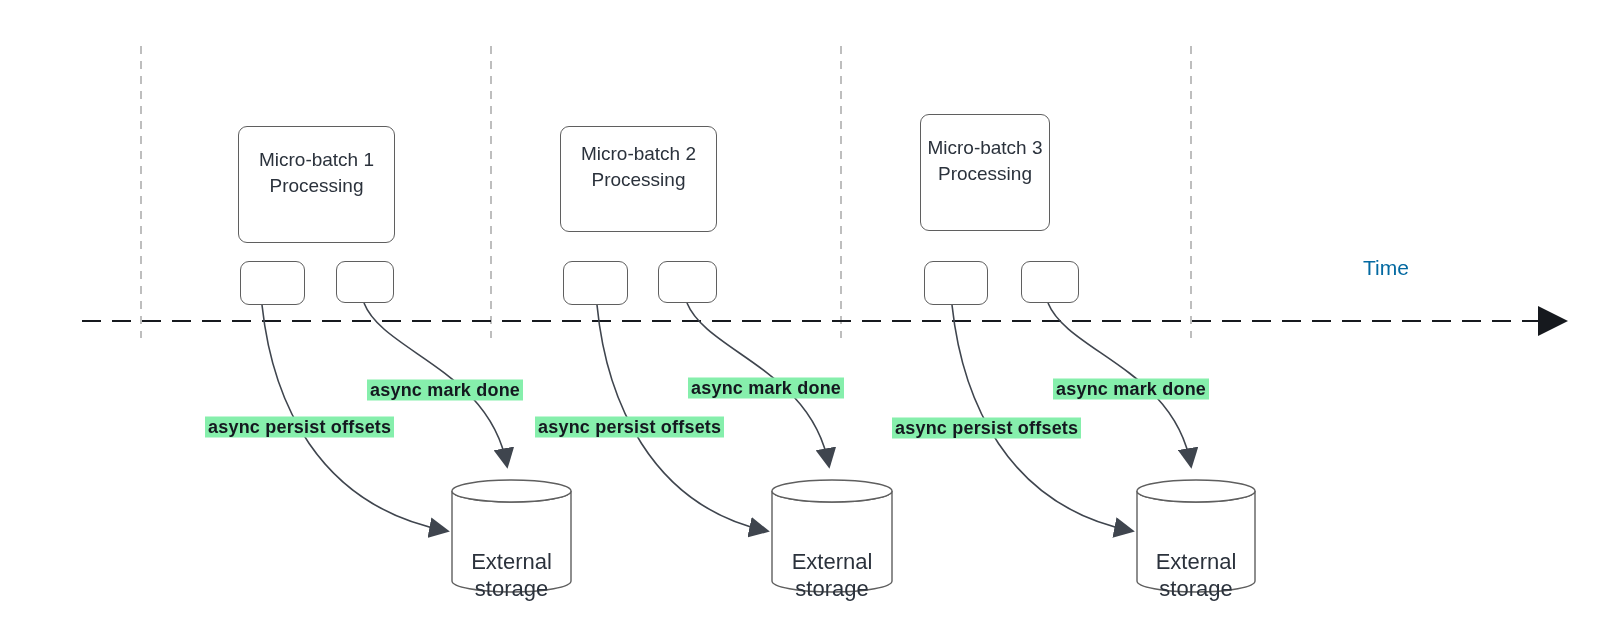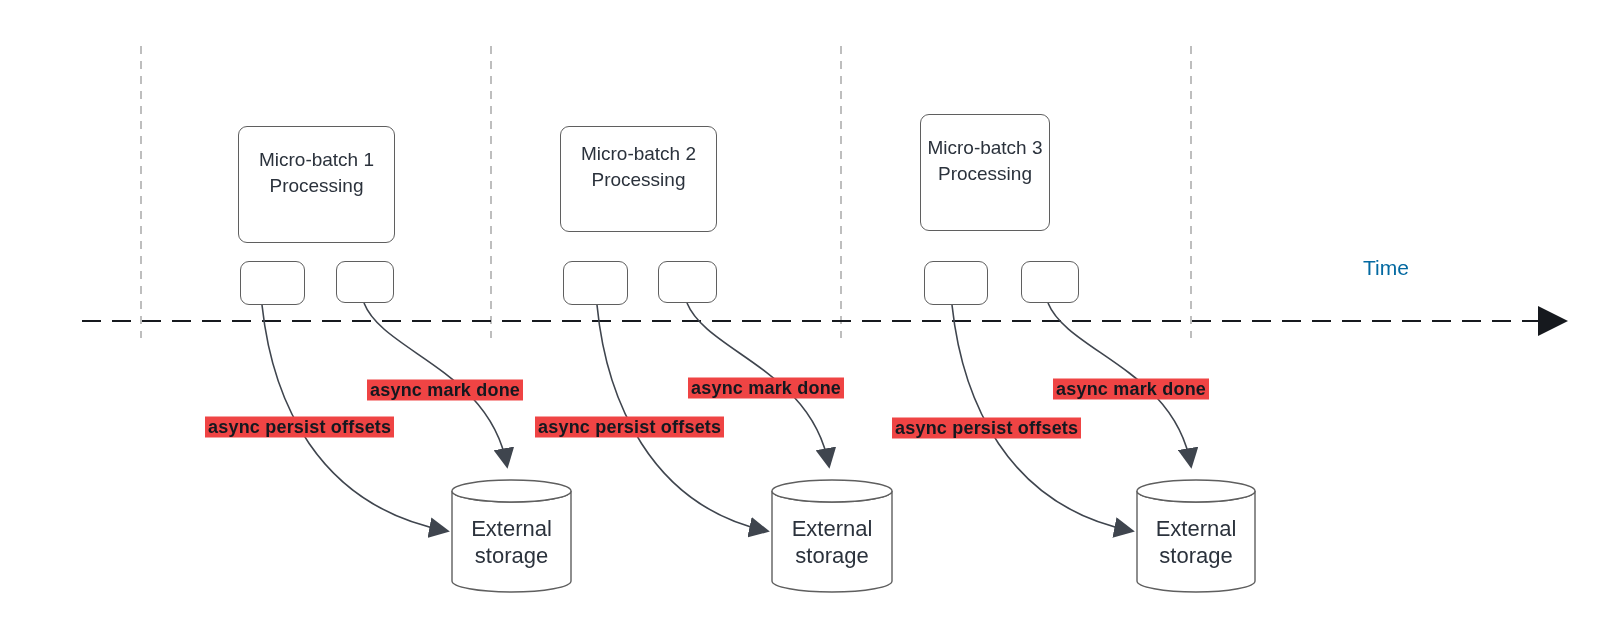--- a/index.html
+++ b/index.html
@@ -14,26 +14,26 @@
   }
   .proc-box {
     display:flex; align-items:center; justify-content:center;
     text-align:center; white-space:pre-line;
     font-size:19px; line-height:26px; color:#2b323c; padding-bottom:24px;
   }
   .storage-label {
     position:absolute; box-sizing:border-box; display:flex;
     align-items:center; justify-content:center; text-align:center;
     white-space:pre-line; font-size:22px; line-height:27px;
-    color:#2b323c; padding-top:12px;
+    color:#2b323c; padding-top:12px;margin-top:33px;
   }
   .edge-label {
     position:absolute; transform:translateY(-50%);
     font-weight:bold; font-size:18px; letter-spacing:0.2px;
-    color:#14181f; background:#ef4444; padding:0 3px; white-space:nowrap;
+    color:#14181f; background:#86efac; padding:0 3px; white-space:nowrap;
   }
   .time-label {
     position:absolute; font-size:21px; color:#0369a1;
   }
 </style>
 </head>
 <body>
 
 <div class="canvas">
 

